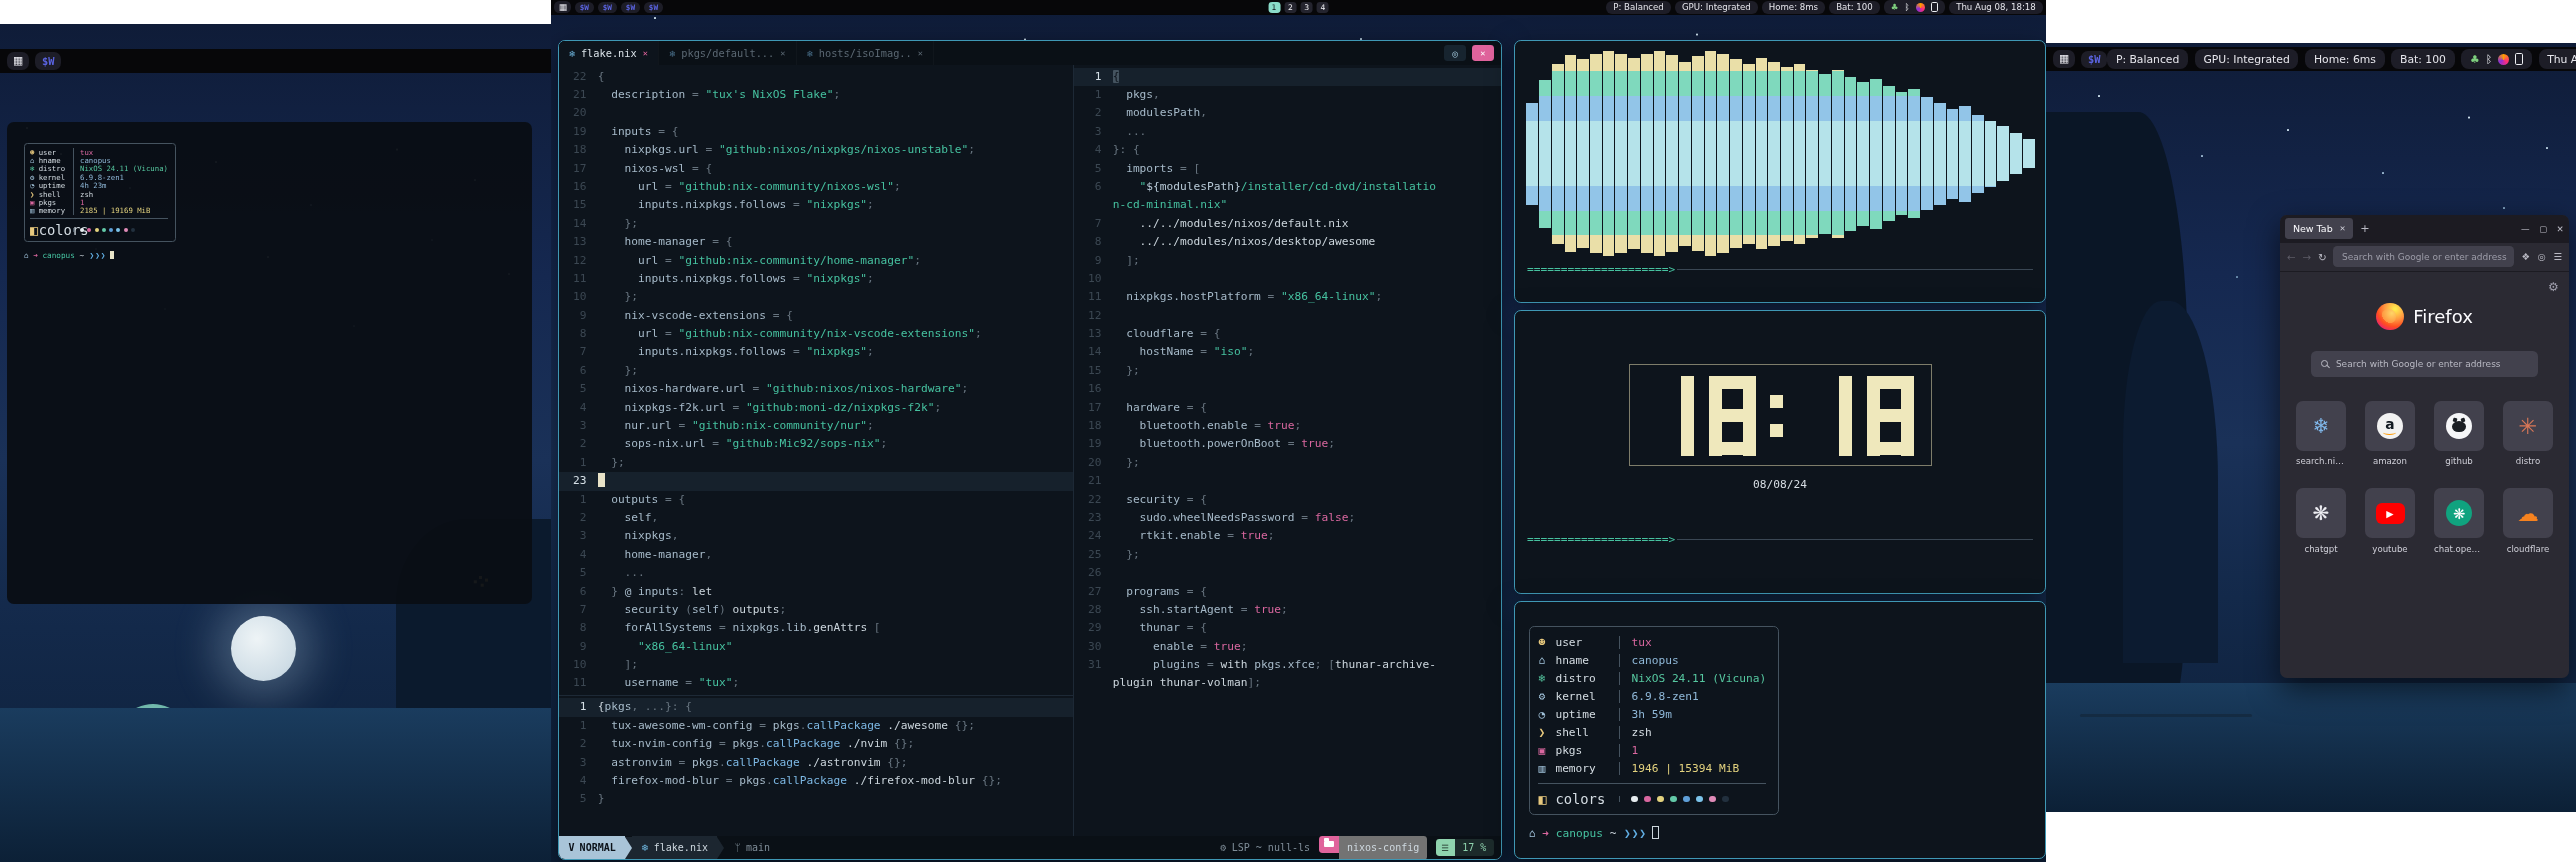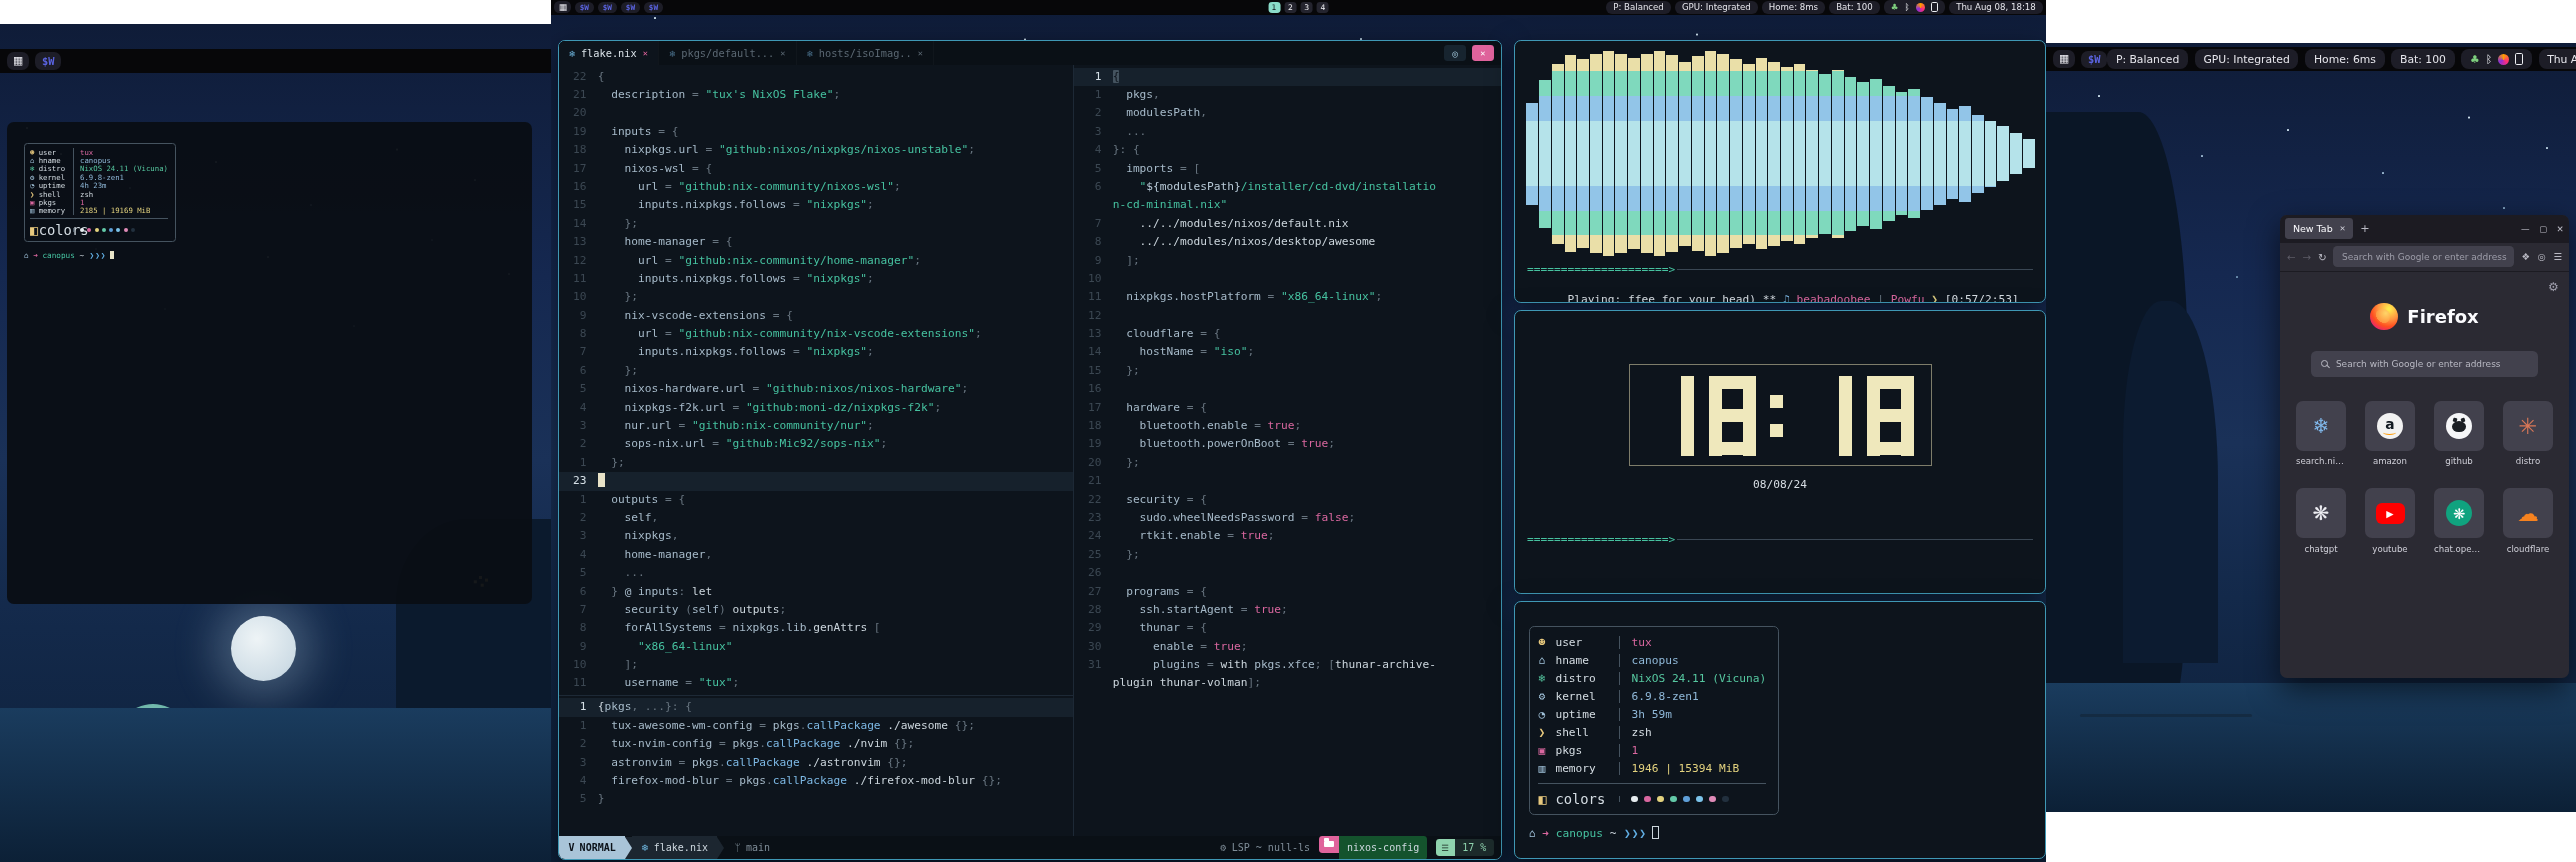--- a/index.html
+++ b/index.html
@@ -77,21 +77,21 @@
   .pl1{border-left:7.7px solid #a9c4d8}
   .pl2{border-left:7.7px solid #1c2630}
   .seg-file{background:#1c2630;color:#cfd9e0;padding:0 9.5px;height:100%;display:flex;align-items:center;gap:6px}
   .seg-file .nix{color:#6fb7e0}
   .seg-branch{color:#7f8d98;padding:0 10.3px;display:flex;align-items:center;gap:5.2px}
   .sright{margin-left:auto;display:flex;align-items:center;gap:8.6px;padding-right:6.9px}
   .lsp{color:#7f8d98;display:flex;align-items:center;gap:5.2px}
   .chip-pink{width:20.7px;height:17px;background:#e0639c;border-radius:3.4px 0 0 3.4px;display:flex;align-items:center;justify-content:center}
   .folder{display:inline-block;width:9.5px;height:6.9px;background:#fff;border-radius:0.9px;position:relative}
   .folder::before{content:"";position:absolute;top:-2.6px;left:0;width:4.3px;height:2.6px;background:#fff;border-radius:0.9px 0.9px 0 0}
-  .chip-dark{height:24px;background:#14532d;color:#cfd9e0;display:flex;align-items:center;padding:0 7.7px;border-radius:0 3.4px 3.4px 0}
+  .chip-dark{height:24px;background:#737373;color:#cfd9e0;display:flex;align-items:center;padding:0 7.7px;border-radius:0 3.4px 3.4px 0}
   .chip-green{width:19px;height:17px;background:#8fd3ae;color:#132019;border-radius:3.4px 0 0 3.4px;display:flex;align-items:center;justify-content:center;font-size:8.6px}
   .chip-gtxt{height:17px;background:rgba(143,211,174,.14);color:#8fd3ae;display:flex;align-items:center;padding:0 7.7px;border-radius:0 3.4px 3.4px 0}
   
   .sidewin{position:absolute;left:963px;width:532px;border:1.7px solid #3f98b5;border-radius:6.9px;background:#0d141c;overflow:hidden;box-shadow:0 8.6px 26px rgba(0,0,0,.5)}
   #w-cava{top:40px;height:263px}
   #w-clock{top:310px;height:284px}
   #w-fetch{top:601px;height:258px}
   #cava{position:absolute;left:10.3px;right:10.3px;top:10.3px;height:205px;display:flex;background:linear-gradient(180deg,#eadfa8 0 10%,#7fd9bd 10% 22%,#92c5e8 22% 34%,#b5e3ea 34% 66%,#92c5e8 66% 78%,#7fd9bd 78% 90%,#eadfa8 90% 100%)}
   .cv{flex:1;display:flex;flex-direction:column;border-left:0.9px solid #0d141c}
   .cv .m{background:#0d141c}
@@ -152,21 +152,21 @@
   #fxnav{height:29px;display:flex;align-items:center;gap:6.9px;padding:0 6.9px;border-bottom:0.9px solid #1c1b22}
   .navic{color:#b9b9c3;font-size:10.3px}
   .navic.dim{color:#5c5b66}
   #urlbar{flex:1;height:20.7px;background:#42414d;border-radius:4.3px;display:flex;align-items:center;padding:0 8.6px;color:#9d9da9;font-size:9px;overflow:hidden;white-space:nowrap}
   #ftbicons{display:flex;gap:7.7px;color:#b9b9c3;font-size:9.5px}
   #fxcontent{position:relative;height:406px}
   #gear{position:absolute;top:8.6px;right:10.3px;color:#9f9fad;font-size:12px}
   .fx-hero{display:flex;justify-content:center;align-items:center;gap:9.5px;padding-top:31px}
   .fxmark{position:relative;width:27.6px;height:27.6px;border-radius:50%;background:radial-gradient(circle at 68% 22%,#ffe94d 4%,#ff9640 38%,#ff4f1f 62%,#e31587 88%,#9059ff 100%)}
   .fxmark::after{content:"";position:absolute;left:5.2px;top:6.9px;width:14.6px;height:14.6px;border-radius:50%;background:radial-gradient(circle at 72% 28%,#ffd567,#ff9640 65%,rgba(0,0,0,0) 66%)}
-  .fxword{font-size:18px;font-weight:bold;color:#fbfbfe}
+  .fxword{font-size:18px;font-weight:normal;color:#fbfbfe}
   .fx-search{margin:20.7px auto 0;width:227px;height:26px;background:#42414d;border-radius:5.2px;display:flex;align-items:center;gap:7.7px;padding:0 10.3px;color:#b9b9c3;font-size:9px;white-space:nowrap;overflow:hidden}
   .mag{flex:none;width:6.9px;height:6.9px;border:1.3px solid #b9b9c3;border-radius:50%;position:relative}
   .mag::after{content:"";position:absolute;width:4.3px;height:1.3px;background:#b9b9c3;transform:rotate(45deg);right:-3.4px;bottom:-0.9px}
   #tiles{margin:24px auto 0;display:grid;grid-template-columns:repeat(4,50px);column-gap:19px;row-gap:22.4px;justify-content:center}
   .tile{width:50px;text-align:center}
   .tbox{width:50px;height:50px;background:#42414d;border-radius:6.9px;display:flex;align-items:center;justify-content:center}
   .tlabel{margin-top:5.2px;font-size:8.6px;color:#cfcfd8;white-space:nowrap;overflow:hidden;text-overflow:ellipsis}
   .g-nix{font-size:20.7px;color:#7fb6e9}
   .g-amz{position:relative;width:26px;height:26px;border-radius:50%;background:#f2f2f2;color:#131a22;font-weight:bold;font-size:13.8px;line-height:22.4px;text-align:center}
   .g-amz i{position:absolute;left:6px;bottom:4.3px;width:13px;height:5.2px;border-bottom:1.7px solid #ff9900;border-radius:50%}
@@ -642,23 +642,20 @@
           <div class="g"></div>
           <div class="m" style="height: 40%;"></div>
         </div>
         <div class="cv">
           <div class="m" style="height: 43%;"></div>
           <div class="g"></div>
           <div class="m" style="height: 43%;"></div>
         </div>
       </div>
     <div class="sepline"><span>=====================&gt;</span><span class="rule"></span></div>
-    <div class="musline">
-      <span>Playing: </span><span>ffee for your head) ** </span><span class="mu-note">♫ </span><span class="mu-art">beabadoobee</span><span class="mu-pipe"> | </span><span class="mu-art">Powfu</span><span class="mu-chev"> ❯ </span><span>[0:57/2:53]</span>
-    </div>
   </div>
 
   <div class="sidewin" id="w-clock">
     <div id="clockbox">
         <div id="segclock">
           <div class="dig">
             <b style="left: 34px; top: 0px; width: 13px; height: 40px;"></b>
             <b style="left: 34px; top: 40px; width: 13px; height: 40px;"></b>
           </div>
           <div class="dig">

